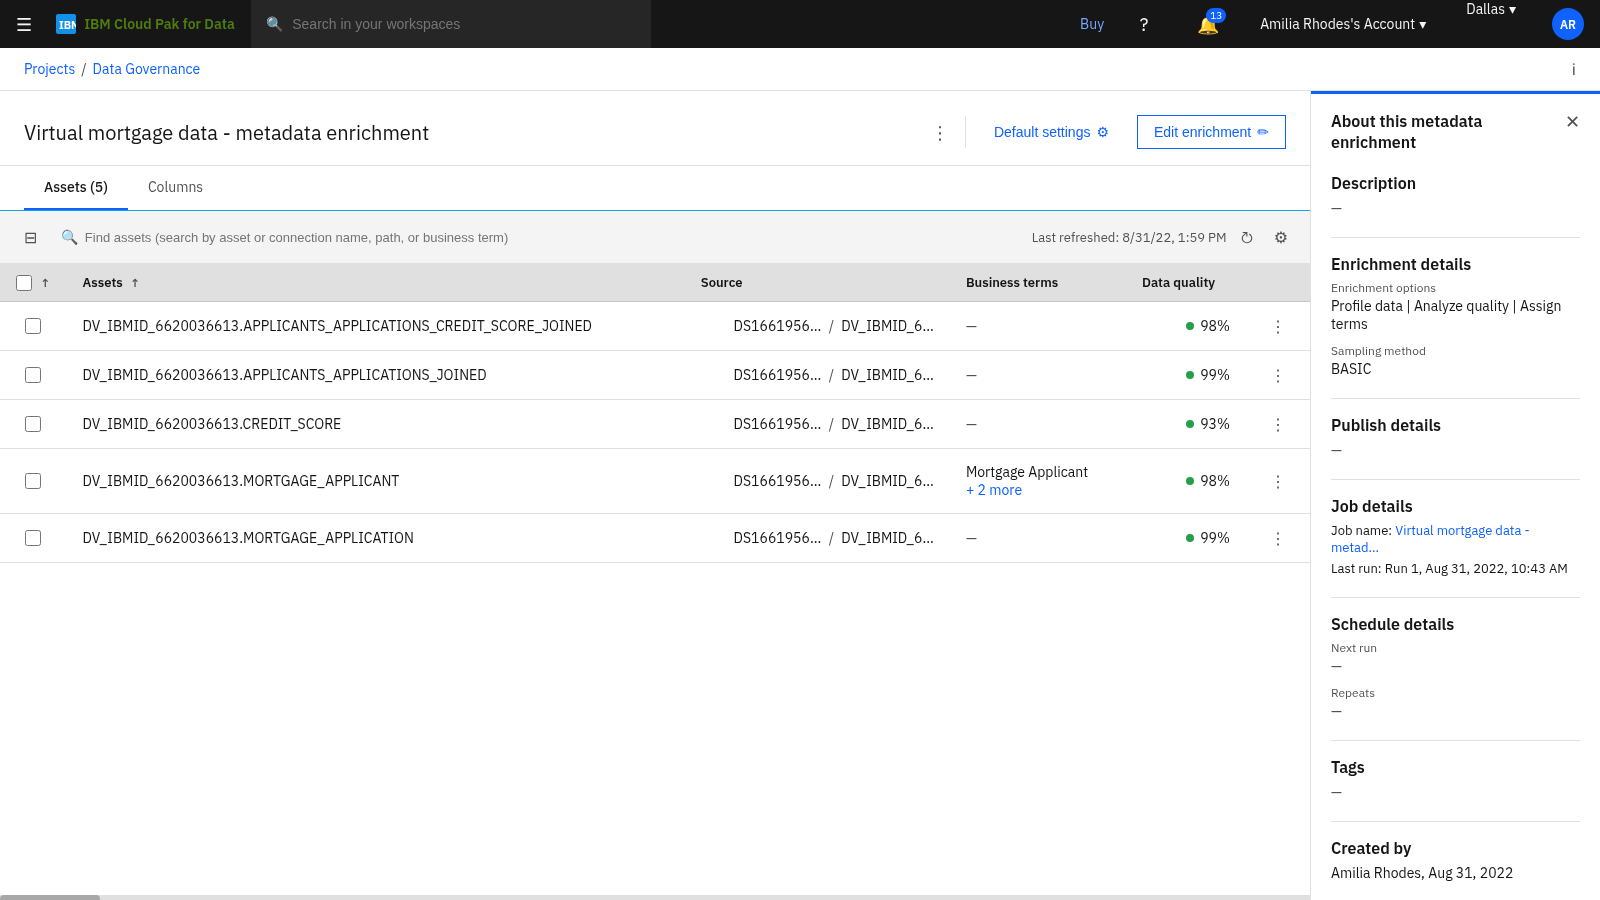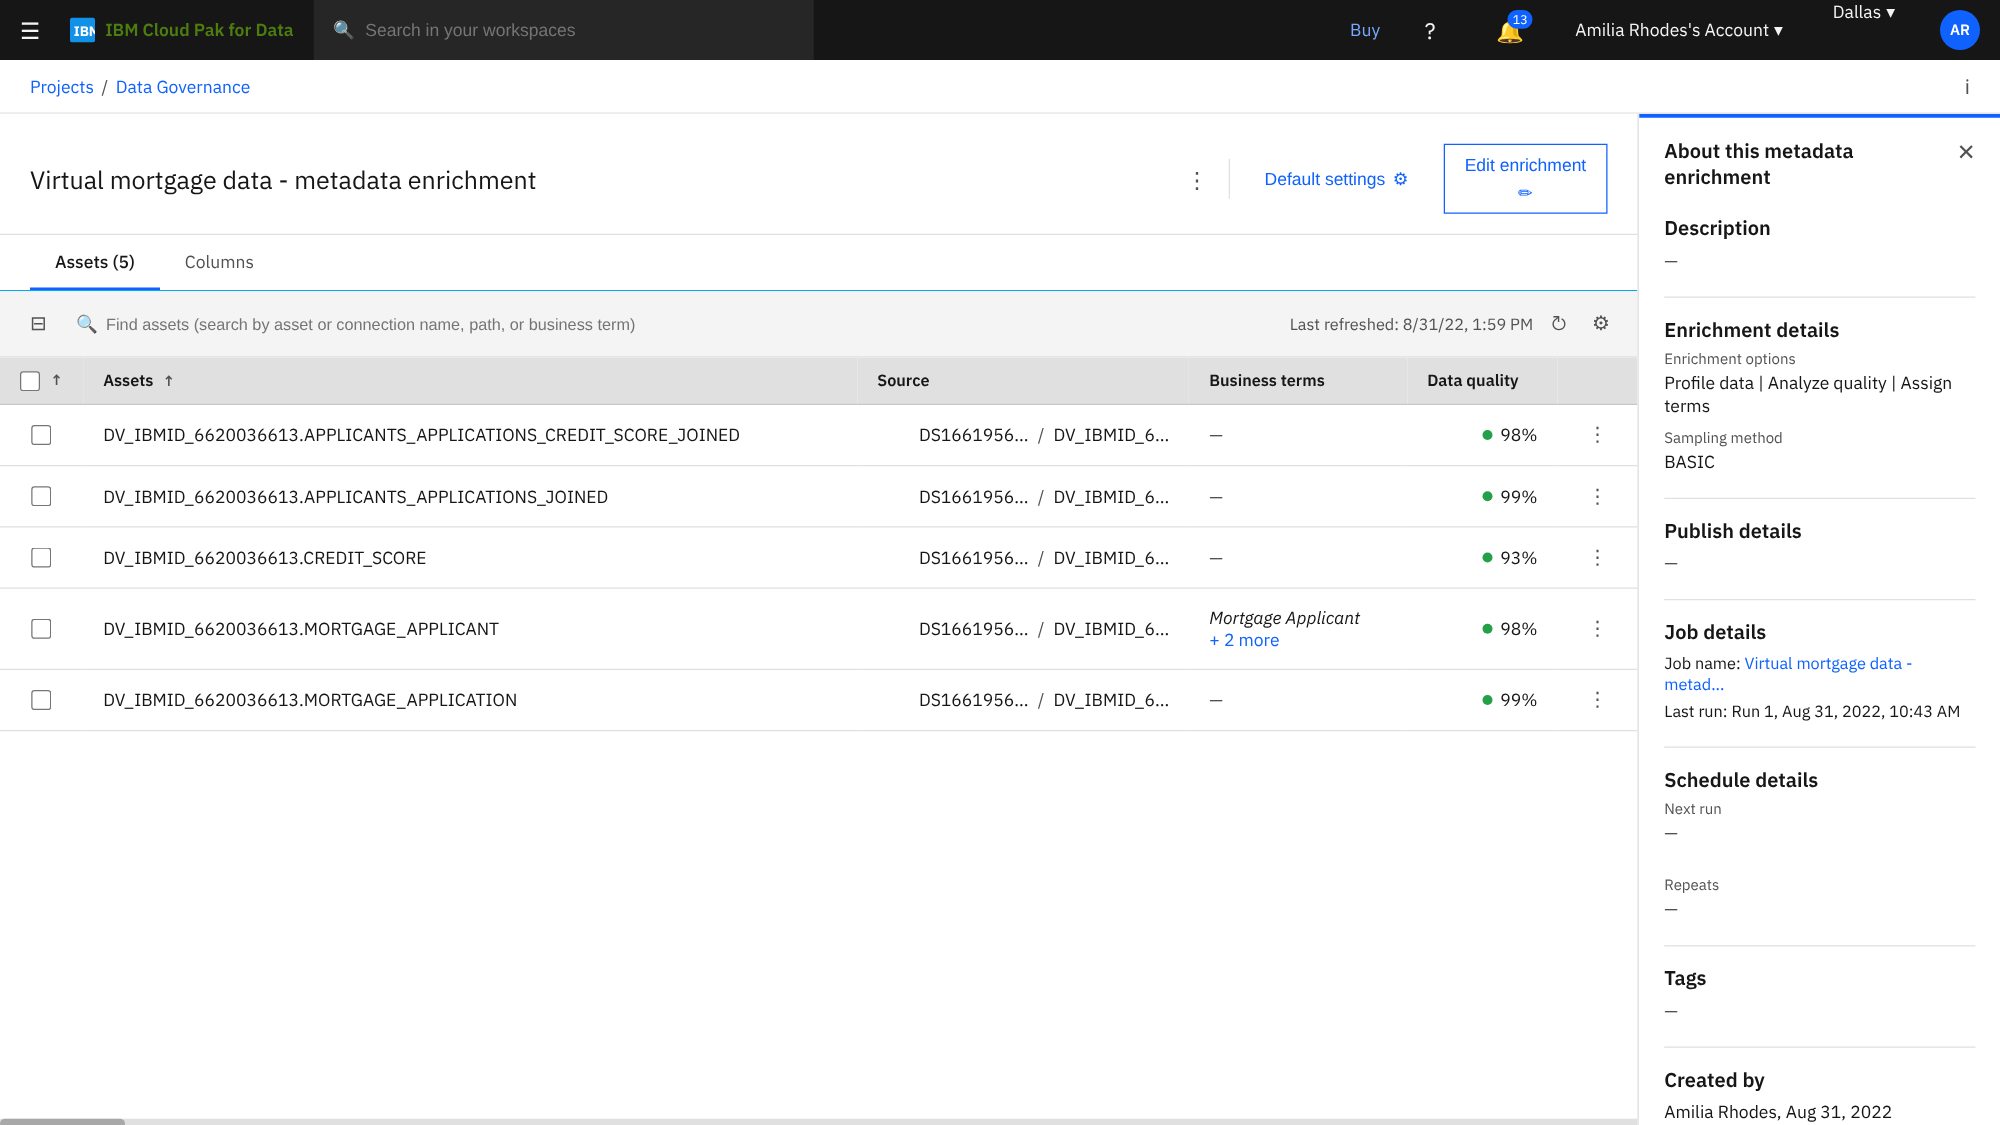--- a/index.html
+++ b/index.html
@@ -79,21 +79,21 @@
     .page-header-menu { color: #525252; font-size: 18px; cursor: pointer; }
     .divider-v { width: 1px; height: 32px; background: #e0e0e0; }
     .btn-default-settings {
       display: flex; align-items: center; gap: 6px;
       background: transparent; border: none; color: #0f62fe;
       font-size: 14px; cursor: pointer; padding: 8px 12px;
     }
     .btn-edit-enrichment {
       display: flex; align-items: center; gap: 6px;
       background: transparent; border: 1px solid #0f62fe; color: #0f62fe;
-      font-size: 14px; cursor: pointer; padding: 8px 16px; flex-direction: column;
+      font-size: 14px; cursor: pointer; padding: 8px 16px;
     }
 
     
     .tabs-bar {
       display: flex; border-bottom: 1px solid #0ea5e9;
       padding: 0 24px;
     }
     .tab {
       padding: 12px 20px; font-size: 14px; cursor: pointer;
       border-bottom: 2px solid transparent; color: #525252;
@@ -128,21 +128,21 @@
     .data-table th:first-child { width: 48px; }
     .data-table tbody tr { background: #fff; border-bottom: 1px solid #e0e0e0; }
     .data-table td { padding: 14px 16px; font-size: 14px; color: #161616; vertical-align: middle; }
     .data-table td:first-child { width: 48px; text-align: center; }
     .checkbox-cell { display: flex; align-items: center; justify-content: center; }
     input[type="checkbox"] { width: 16px; height: 16px; cursor: pointer; }
     .th-checkbox { display: flex; align-items: center; gap: 4px; }
     .sort-icon { color: #525252; font-size: 12px; margin-left: 4px; }
     .quality-dot { display: inline-block; width: 8px; height: 8px; border-radius: 50%; background: #24a148; margin-right: 4px; }
     .quality-cell { display: flex; align-items: center; justify-content: flex-end; gap: 2px; }
-    .business-terms { color: #161616; font-style: italic; }
+    .business-terms { color: #161616; }
     .business-terms-more { color: #0f62fe; cursor: pointer; }
     .row-menu-btn { color: #525252; font-size: 16px; cursor: pointer; padding: 4px 8px; }
     .source-cell { color: #161616; font-size: 14px; text-align: right; }
     .source-sep { color: #525252; margin: 0 4px; }
     .dash { color: #525252; }
     .table-scroll-area { overflow-y: auto; flex: 1; }
     .h-scrollbar { height: 8px; background: #e0e0e0; margin-top: 4px; }
     .h-scrollbar-thumb { height: 8px; width: 100px; background: #a8a8a8; border-radius: 4px; }
 
     
@@ -439,21 +439,21 @@
     </div>
 
     <div class="panel-divider"></div>
 
     <div class="panel-section">
       <div class="panel-label">Schedule details</div>
       <div style="margin-top:6px">
         <div class="panel-sub-label">Next run</div>
         <div class="panel-dash">—</div>
       </div>
-      <div style="margin-top:26px">
+      <div style="margin-top:10px">
         <div class="panel-sub-label">Repeats</div>
         <div class="panel-dash">—</div>
       </div>
     </div>
 
     <div class="panel-divider"></div>
 
     <div class="panel-section">
       <div class="panel-label">Tags</div>
       <div class="panel-dash">—</div>

